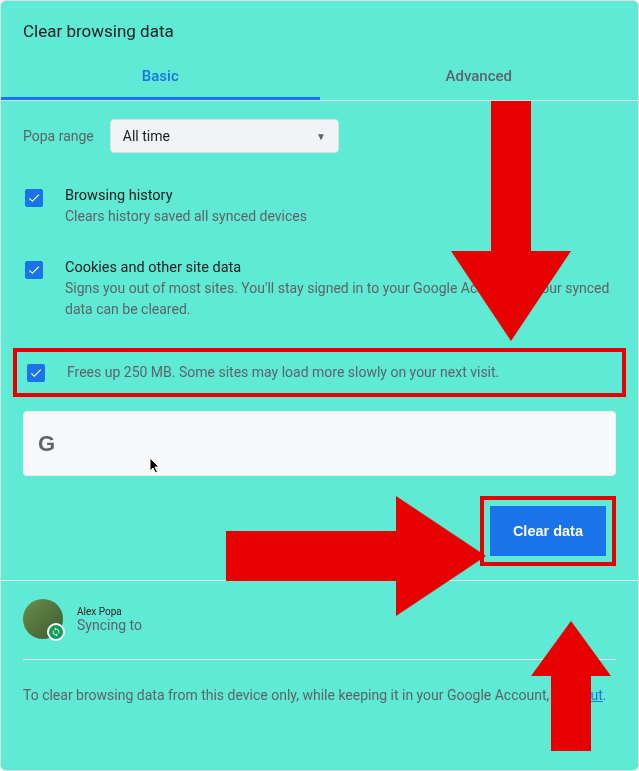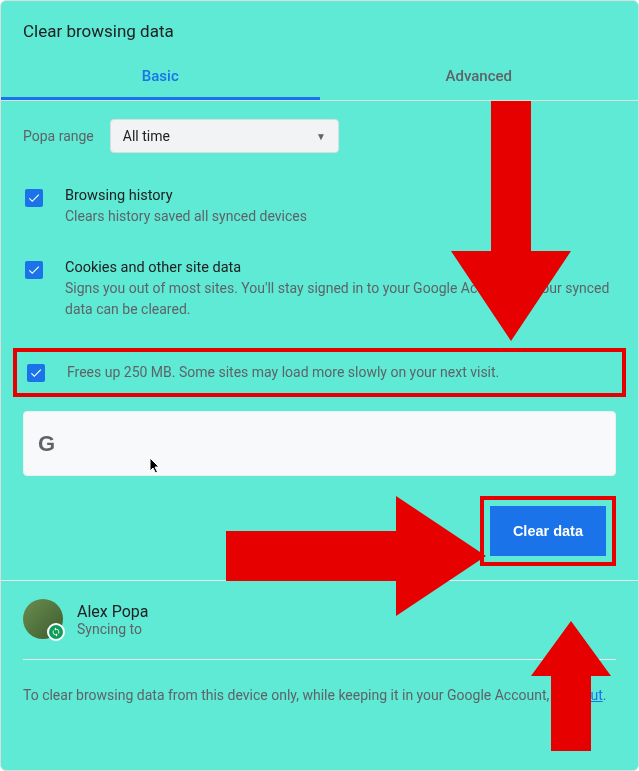--- a/index.html
+++ b/index.html
@@ -186,21 +186,21 @@
       height: 18px;
       border-radius: 50%;
       background: #0f9d58;
       border: 2px solid #fff;
       display: flex;
       align-items: center;
       justify-content: center;
     }
     .sync-badge svg { width: 10px; height: 10px; }
     .account-name {
-      font-size: 16px;
+      font-size: 10px;
       color: #202124;
     }
     .account-sync {
       font-size: 14px;
       color: #5f6368;
     }
     .footer-text {
       font-size: 14px;
       color: #5f6368;
       line-height: 1.6;

